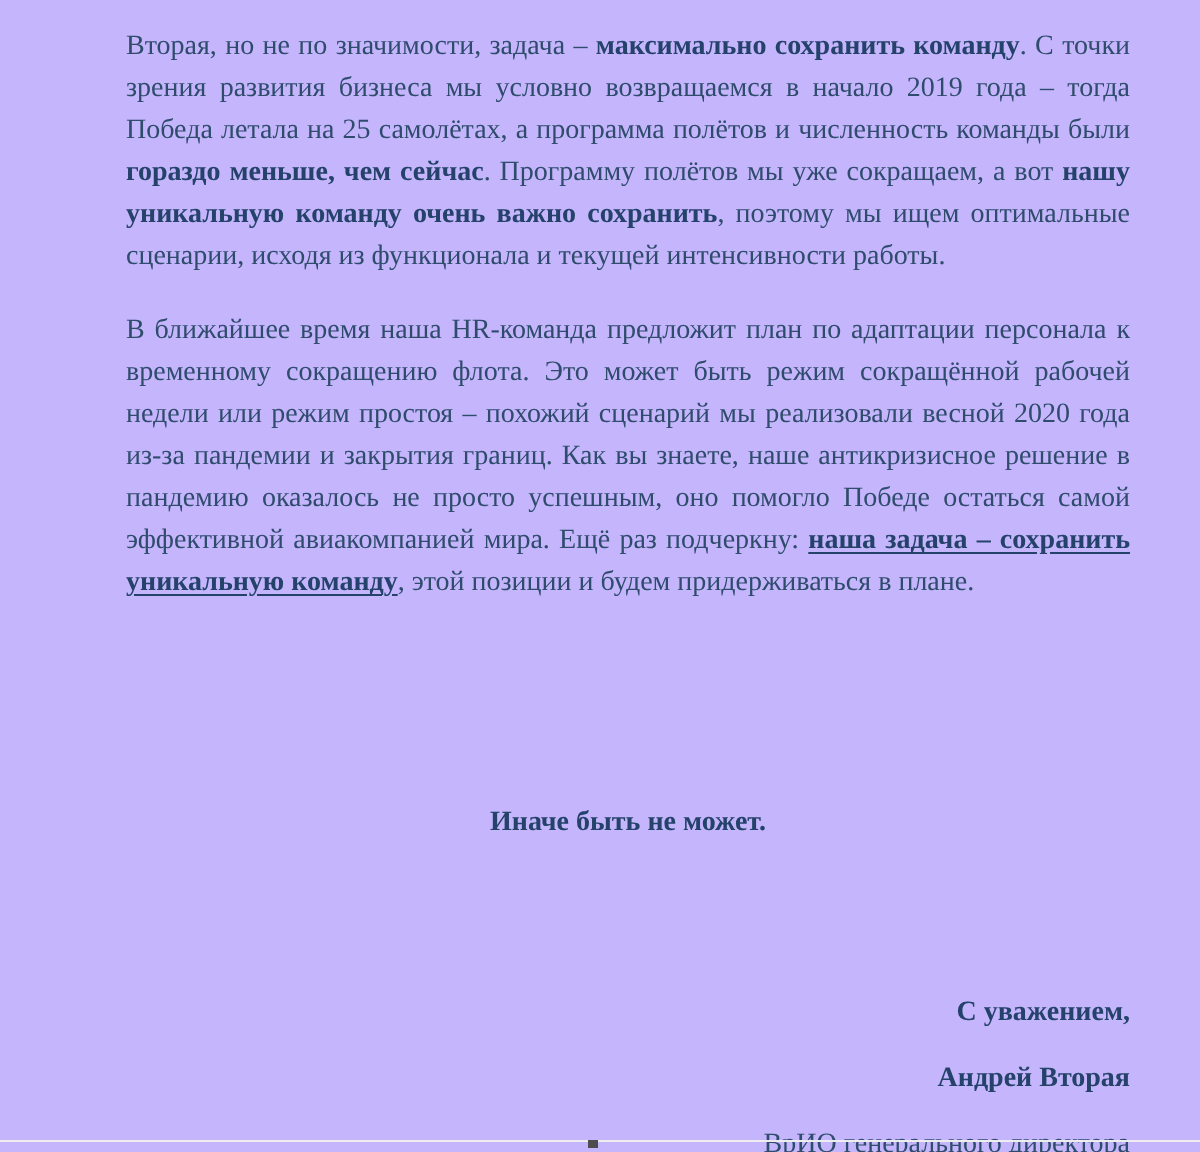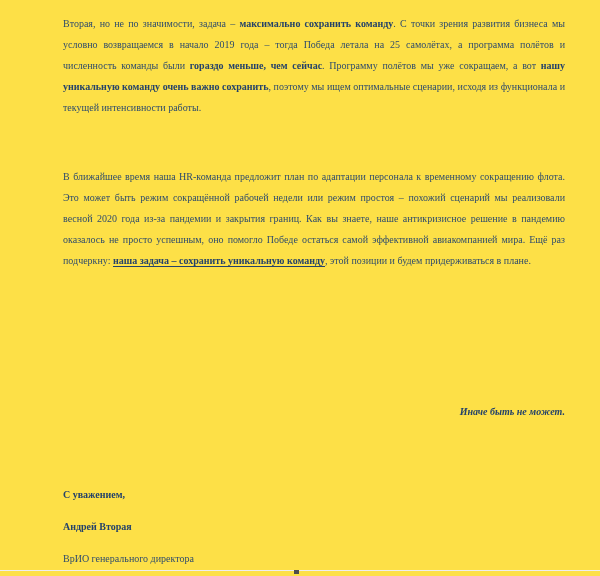--- a/index.html
+++ b/index.html
@@ -1,60 +1,60 @@
 <!DOCTYPE html>
 <html><head>
 <meta charset="utf-8">
 <style>
   html, body { margin: 0; padding: 0; background: #ffffff; }
   .page {
     position: relative;
     width: 600px;
     height: 576px;
-    background: #fde047;
+    background: #c4b5fd;
     overflow: hidden;
     font-family: "Liberation Serif", "DejaVu Serif", serif;
-    font-size: 10px;
+    font-size: 14px;
     line-height: 21px;
     color: var(--text-color, #2f4c6c);
   }
   .content {
     position: absolute;
     left: 63px;
     right: 35px;
     top: 0;
     bottom: 0;
   }
   .para {
     position: absolute;
     left: 0;
     right: 0;
     margin: 0;
     text-align: justify;
   }
   #p1 { top: 13px; }
-  #p2 { top: 166px; }
+  #p2 { top: 155px; }
   #p3 { top: 324px; }
   #emphasis {
     position: absolute;
     left: 0;
     right: 0;
     top: 401px;
     margin: 0;
-    text-align: right;
-    font-style: italic;
+    text-align: center;
   }
   #sig {
     position: absolute;
     left: 0;
     right: 0;
     top: 484px;
   }
   .sig-line {
-    margin: 0 0 11px 0;
+    margin: 12px 0 11px 0;
+    text-align: right;
   }
   .b { font-weight: bold; color: var(--bold-color, #24426a); }
   .u { text-decoration: underline; text-underline-offset: 2px; }
   .bold { font-weight: bold; color: var(--bold-color, #24426a); }
   .bottom-line {
     position: absolute;
     left: 0;
     right: 0;
     bottom: 5px;
     height: 1px;

